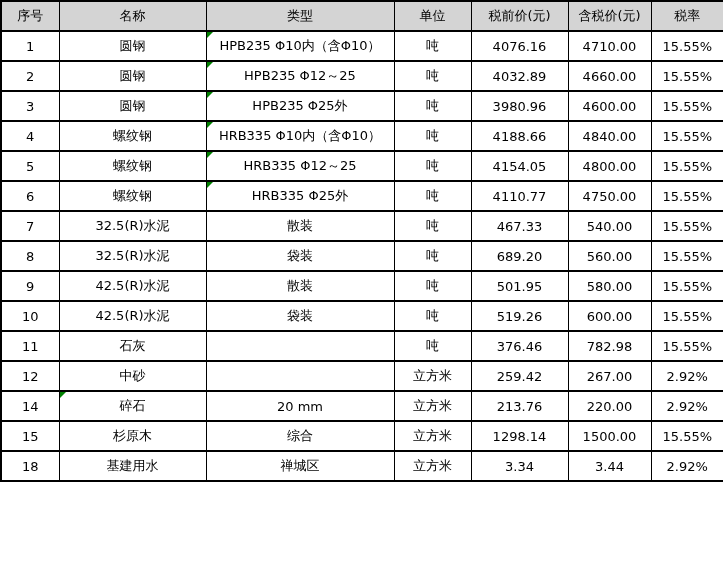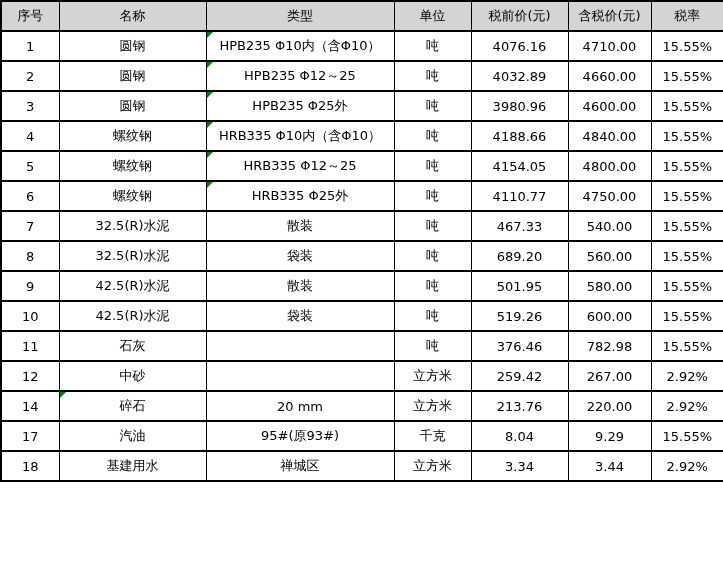--- a/index.html
+++ b/index.html
@@ -186,26 +186,26 @@
         <tr>
           <td><span>14</span></td>
           <td><i class="marker"></i><span>碎石</span></td>
           <td><span>20 mm</span></td>
           <td><span>立方米</span></td>
           <td><span>213.76</span></td>
           <td><span>220.00</span></td>
           <td><span>2.92%</span></td>
         </tr>
         <tr>
-          <td><span>17</span></td>
-          <td><span>汽油</span></td>
-          <td><span>95#(原93#)</span></td>
-          <td><span>千克</span></td>
-          <td><span>8.04</span></td>
-          <td><span>9.29</span></td>
+          <td><span>15</span></td>
+          <td><span>杉原木</span></td>
+          <td><span>综合</span></td>
+          <td><span>立方米</span></td>
+          <td><span>1298.14</span></td>
+          <td><span>1500.00</span></td>
           <td><span>15.55%</span></td>
         </tr>
         <tr>
           <td><span>18</span></td>
           <td><span>基建用水</span></td>
           <td><span>禅城区</span></td>
           <td><span>立方米</span></td>
           <td><span>3.34</span></td>
           <td><span>3.44</span></td>
           <td><span>2.92%</span></td>

